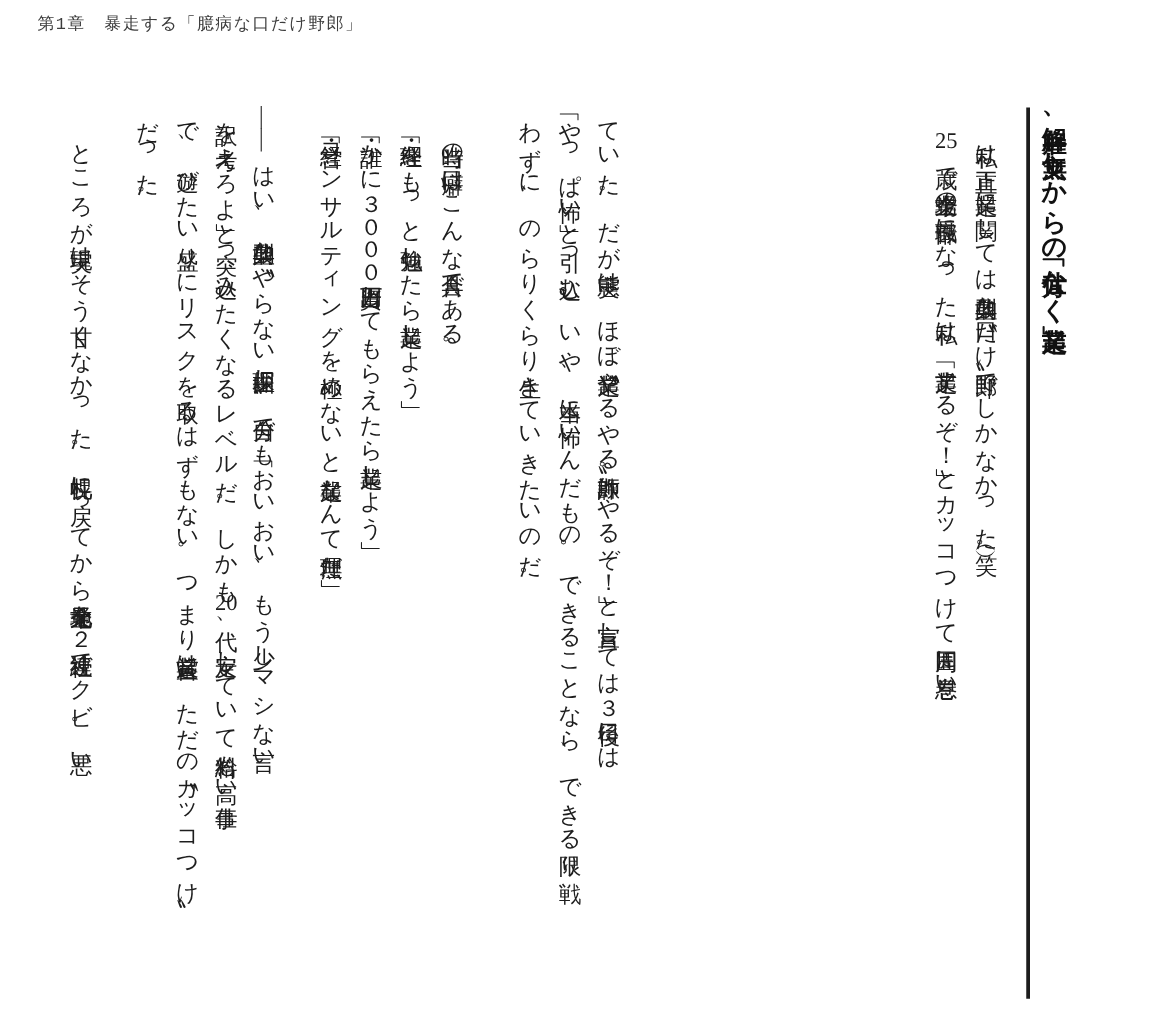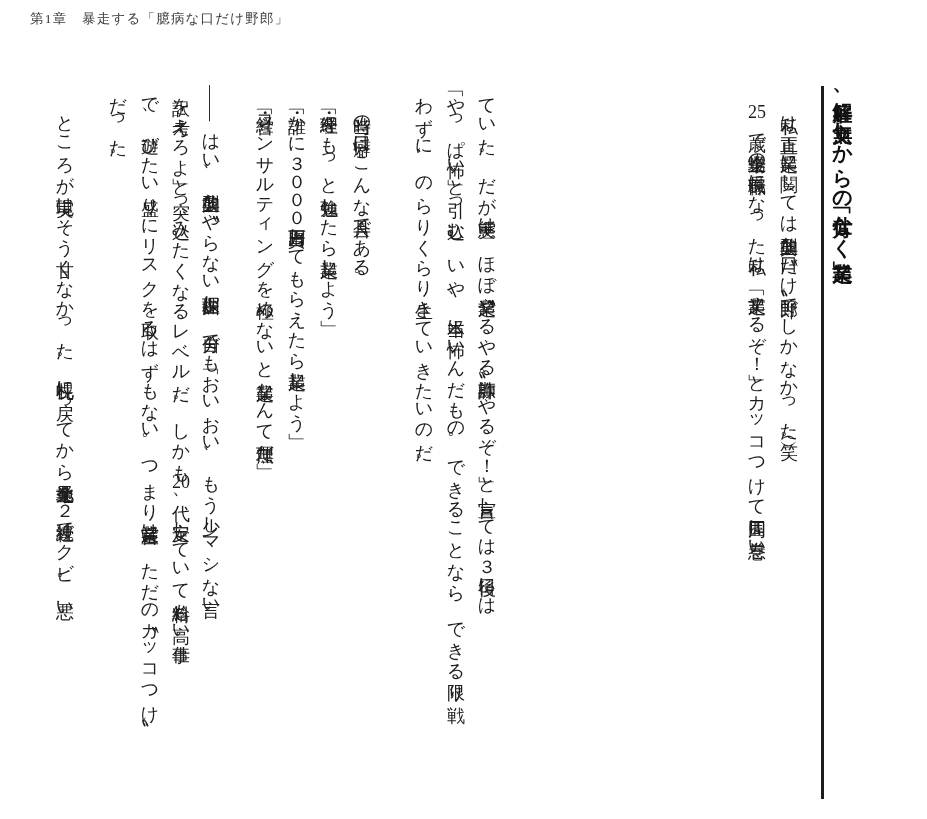--- a/index.html
+++ b/index.html
@@ -9,21 +9,21 @@
     overflow: hidden;
     position: relative;
     font-family: "Liberation Serif", serif;
   }
   .page {
     position: absolute; left: 0; top: 0;
     width: 927px; height: 819px; background: #ffffff;
   }
   .page-header {
     position: absolute; left: 30px; top: 10px;
-    font-family: Liberation Serif, serif;
+    font-family: Liberation Mono, monospace;
     font-size: 13.5px; letter-spacing: 1.2px;
     color: #3c3c3c; white-space: nowrap;
   }
   .heading-rule {
     position: absolute; left: 821px; top: 86px;
     width: 3px; height: 713px; background: #1c1c1c;
   }
   .section-heading {
     position: absolute; left: 830px; top: 86px;
     writing-mode: vertical-rl; text-orientation: mixed;

